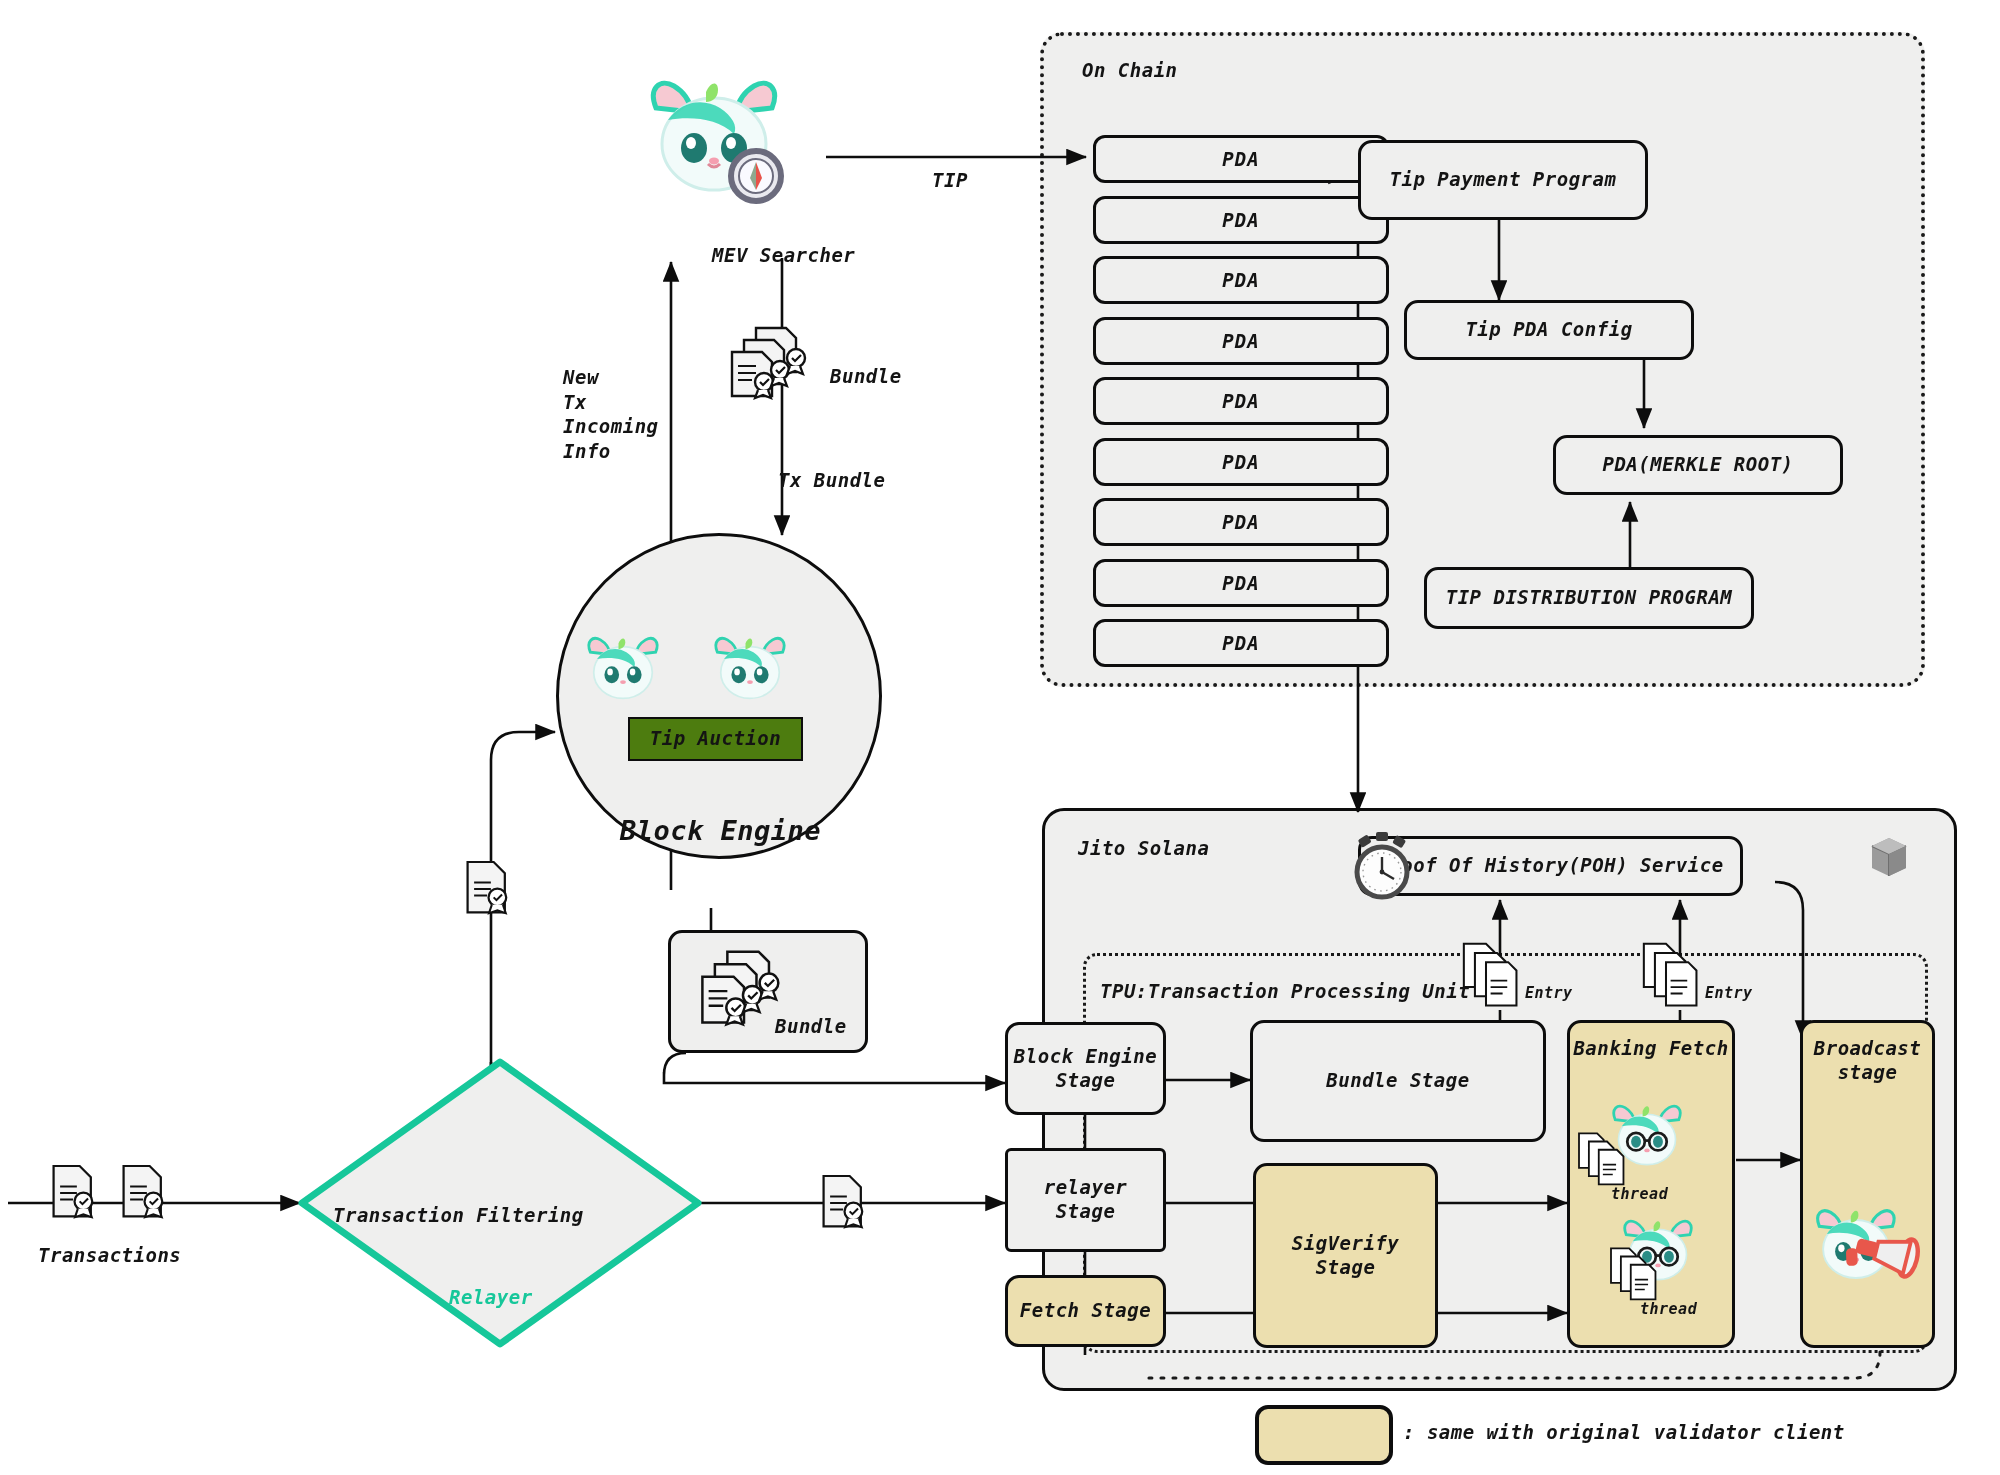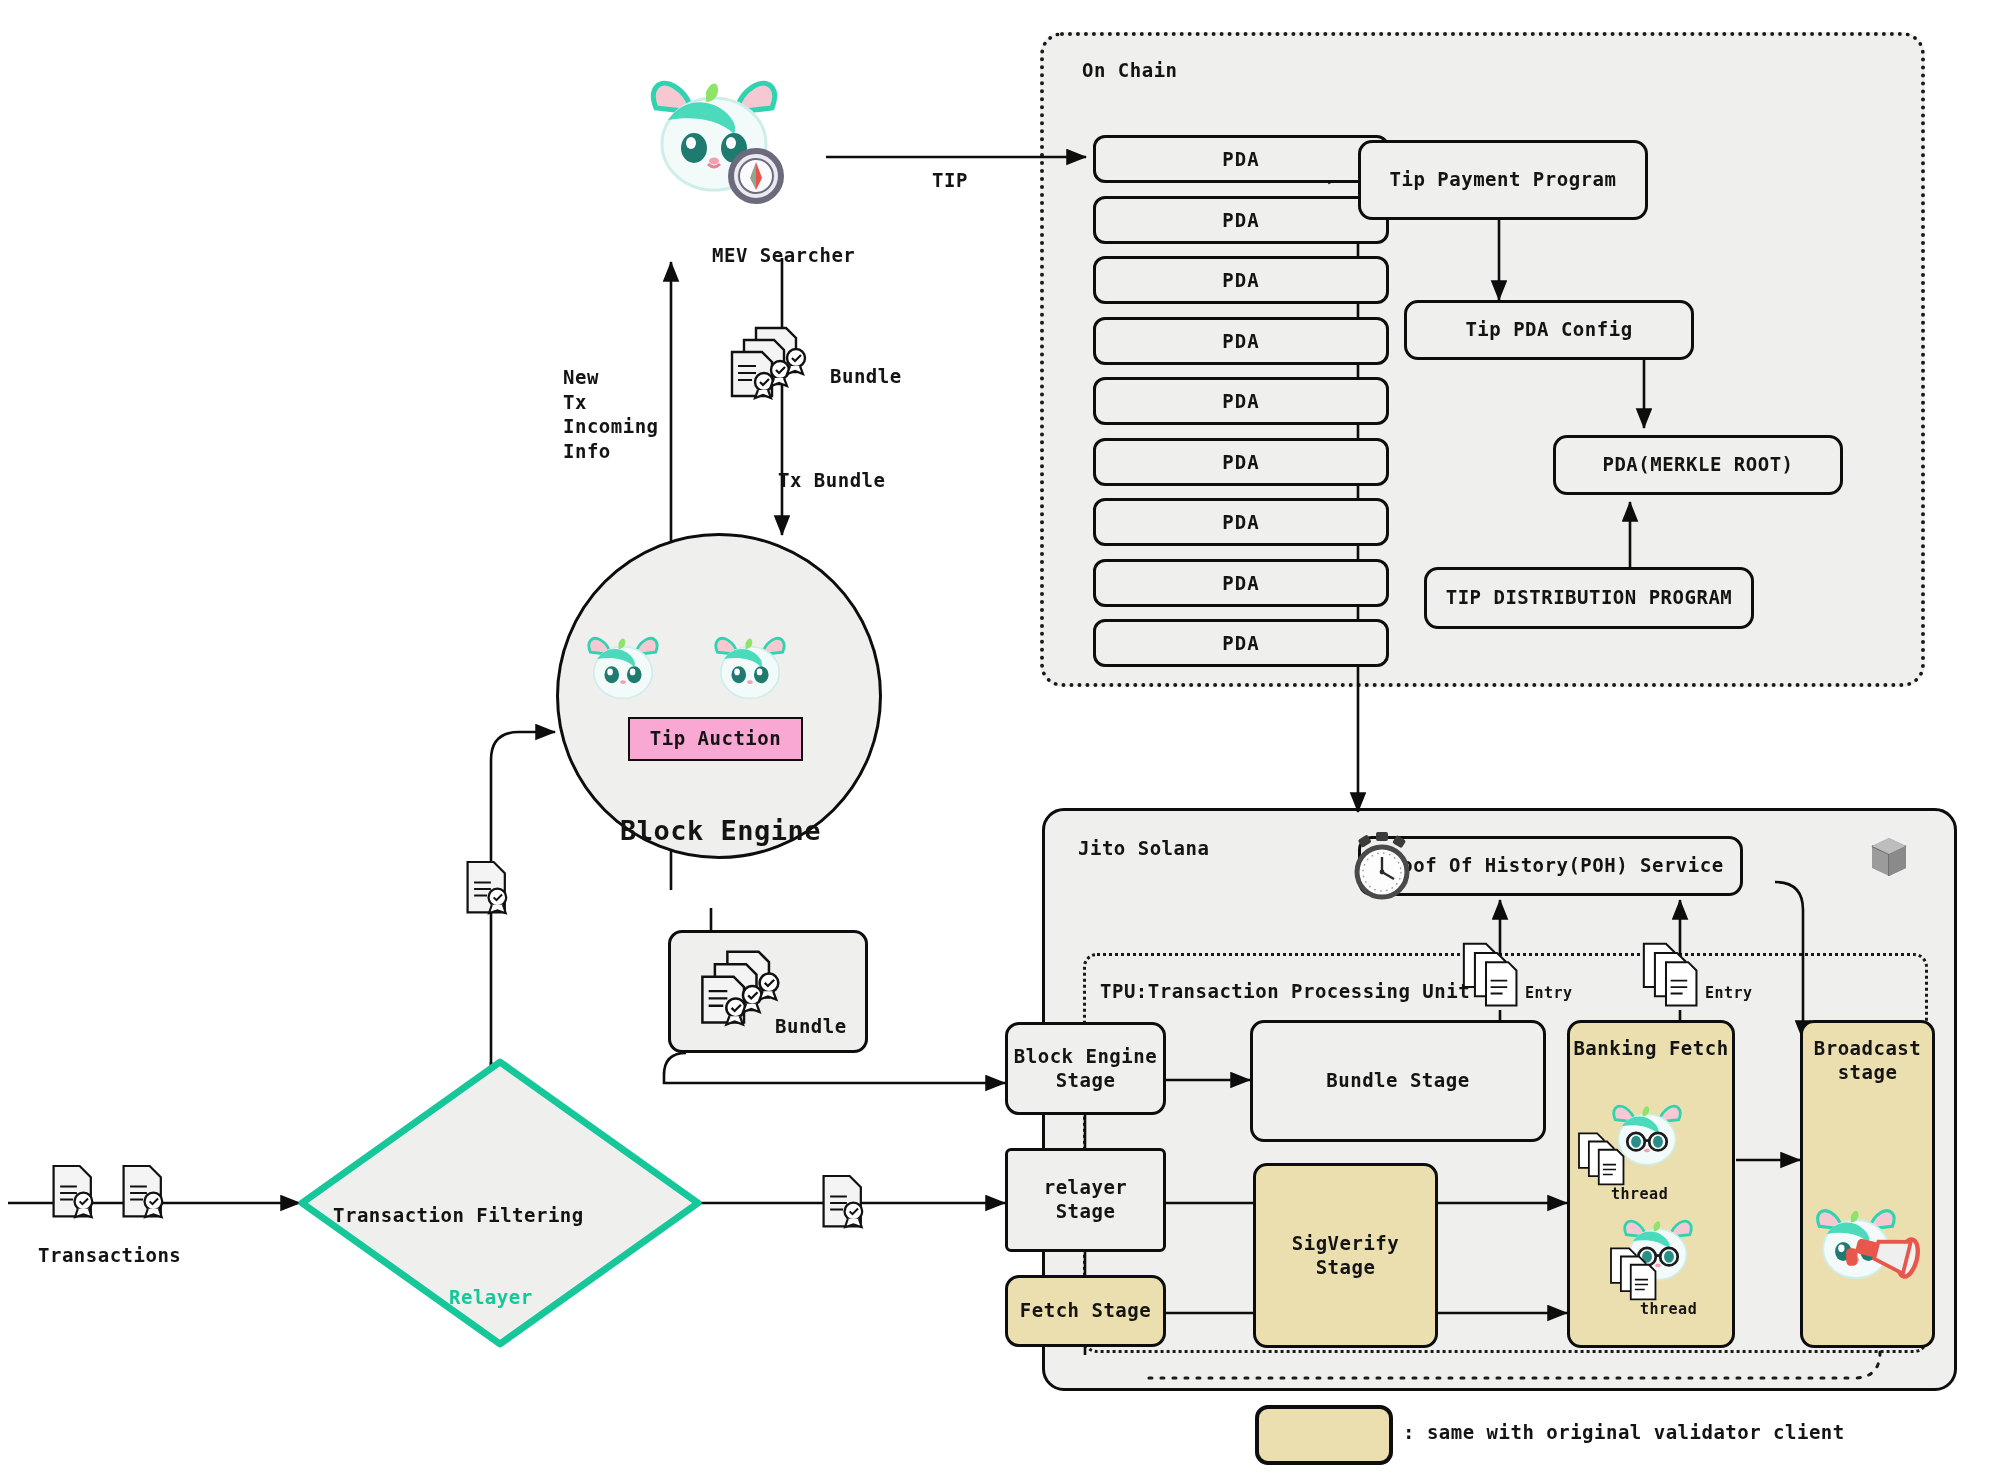--- a/index.html
+++ b/index.html
@@ -1,26 +1,26 @@
 <!DOCTYPE html>
 <html><head>
 <meta charset="utf-8">
 <style>
   html,body{margin:0;padding:0;background:#fff;}
   body{width:2000px;height:1475px;position:relative;overflow:hidden;
        font-family:"DejaVu Sans Mono","Liberation Mono",monospace;color:#141414;}
-  #stage{position:absolute;left:0;top:0;width:2000px;height:1475px;}
+  #stage{position:absolute;left:0;top:0;width:2000px;height:1475px;font-style:italic;}
   svg.layer{position:absolute;left:0;top:0;width:2000px;height:1475px;pointer-events:none;}
 
   .node{position:absolute;box-sizing:border-box;display:flex;align-items:center;
         justify-content:center;text-align:center;background:#efefee;
         border:3.5px solid #0d0d0d;border-radius:14px;font-size:19px;
         letter-spacing:.5px;line-height:1.25;font-weight:700;}
   .node.tan{background:#ecdfaf;}
-  .node.plain{border-radius:0;border-width:2.5px;background:#f9a8d4;}
+  .node.plain{border-radius:0;border-width:2.5px;background:#4d7c0f;}
 
   .lbl{position:absolute;font-size:19px;font-weight:700;letter-spacing:.5px;
        line-height:1.3;white-space:pre;color:#141414;}
   .lbl.sm{font-size:15px;}
   .lbl.teal{color:#16c79a;}
   .lbl.big{font-size:27px;}
 
   .grp{position:absolute;box-sizing:border-box;background:#efefee;}
   .grp.dotted{border:4px dotted #1a1a1a;border-radius:22px;}
   .grp.solid{border:3.5px solid #0d0d0d;border-radius:22px;}

